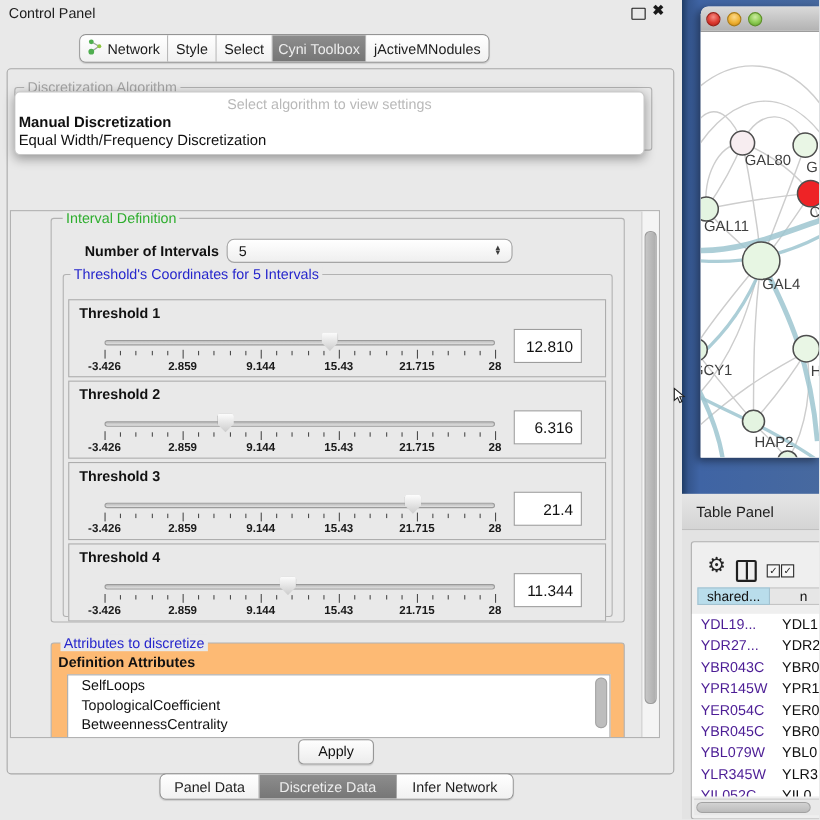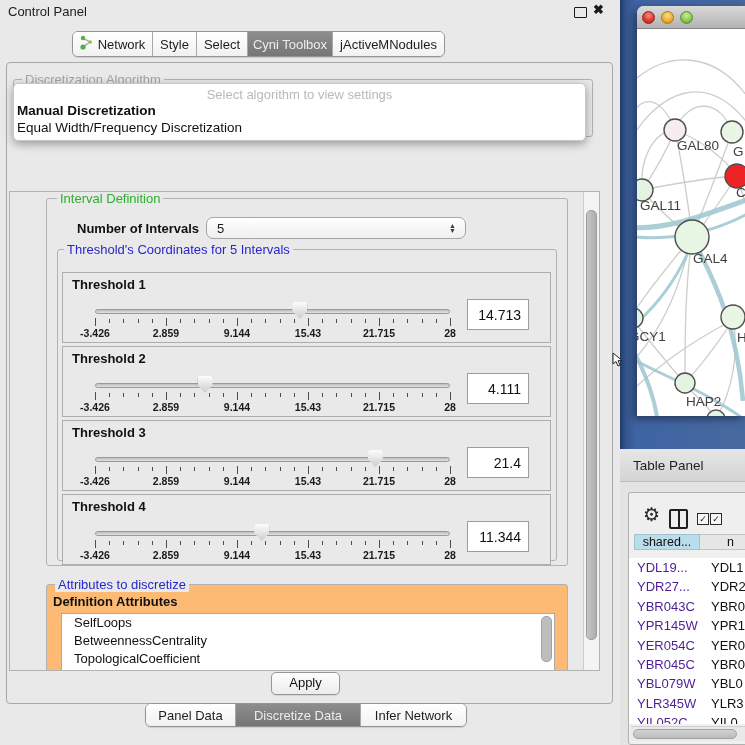--- a/index.html
+++ b/index.html
@@ -191,21 +191,21 @@
                   <div class="tick" style="left:344.4px;top:46px;height:4px"></div>
                   <div class="tick" style="left:358.6px;top:46px;height:4px"></div>
                   <div class="tick" style="left:372.8px;top:46px;height:4px"></div>
                   <div class="tick" style="left:387.0px;top:45px;height:8px"></div>
                   <div class="ticklab" style="left:4.0px;top:54px">-3.426</div>
                   <div class="ticklab" style="left:75.0px;top:54px">2.859</div>
                   <div class="ticklab" style="left:146.0px;top:54px">9.144</div>
                   <div class="ticklab" style="left:217.0px;top:54px">15.43</div>
                   <div class="ticklab" style="left:288.0px;top:54px">21.715</div>
                   <div class="ticklab" style="left:359.0px;top:54px">28</div>
-                  <div class="valbox">14.713</div>
+                  <div class="valbox">12.810</div>
                 </div>
                 <div class="thrbox" style="top: 96px;">
                   <div class="thr-label">Threshold 2</div>
                   <div class="sl-track"></div>
                   <div class="sl-thumb" style="left:134.5px"></div>
                   <div class="tick" style="left:32.0px;top:45px;height:8px"></div>
                   <div class="tick" style="left:46.2px;top:46px;height:4px"></div>
                   <div class="tick" style="left:60.4px;top:46px;height:4px"></div>
                   <div class="tick" style="left:74.6px;top:46px;height:4px"></div>
                   <div class="tick" style="left:88.8px;top:46px;height:4px"></div>
@@ -229,21 +229,21 @@
                   <div class="tick" style="left:344.4px;top:46px;height:4px"></div>
                   <div class="tick" style="left:358.6px;top:46px;height:4px"></div>
                   <div class="tick" style="left:372.8px;top:46px;height:4px"></div>
                   <div class="tick" style="left:387.0px;top:45px;height:8px"></div>
                   <div class="ticklab" style="left:4.0px;top:54px">-3.426</div>
                   <div class="ticklab" style="left:75.0px;top:54px">2.859</div>
                   <div class="ticklab" style="left:146.0px;top:54px">9.144</div>
                   <div class="ticklab" style="left:217.0px;top:54px">15.43</div>
                   <div class="ticklab" style="left:288.0px;top:54px">21.715</div>
                   <div class="ticklab" style="left:359.0px;top:54px">28</div>
-                  <div class="valbox">4.111</div>
+                  <div class="valbox">6.316</div>
                 </div>
                 <div class="thrbox" style="top: 170px;">
                   <div class="thr-label">Threshold 3</div>
                   <div class="sl-track"></div>
                   <div class="sl-thumb" style="left:304.9px"></div>
                   <div class="tick" style="left:32.0px;top:45px;height:8px"></div>
                   <div class="tick" style="left:46.2px;top:46px;height:4px"></div>
                   <div class="tick" style="left:60.4px;top:46px;height:4px"></div>
                   <div class="tick" style="left:74.6px;top:46px;height:4px"></div>
                   <div class="tick" style="left:88.8px;top:46px;height:4px"></div>
@@ -317,22 +317,22 @@
               </div>
           </div>
         </div>
 
         <div class="group" style="left:36px;top:392px;width:520px;height:110px;background:#fdba74;">
           <span class="gtitle gt-blue" style="left:8px;">Attributes to discretize</span>
           <span class="boldlab" style="left:6px;top:9px;">Definition Attributes</span>
           <div class="listbox" style="left:14px;top:28px;width:492px;height:80px;">
             <div id="attr-list">
                 <div class="li">SelfLoops</div>
+                <div class="li">TopologicalCoefficient</div>
                 <div class="li">BetweennessCentrality</div>
-                <div class="li">TopologicalCoefficient</div>
               </div>
             <div class="list-thumb"></div>
           </div>
         </div>
 
         <div class="vtrack">
           <div class="vthumb" style="top:18px;height:430px;"></div>
         </div>
       </div>
 

